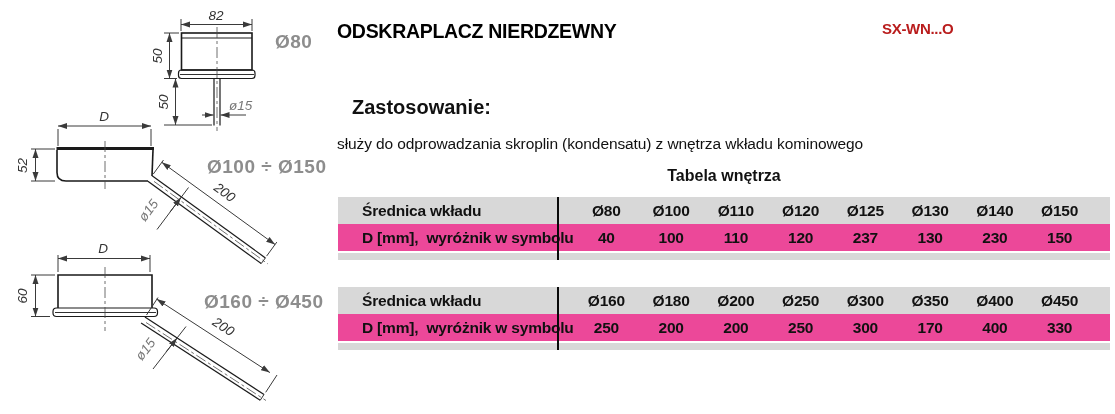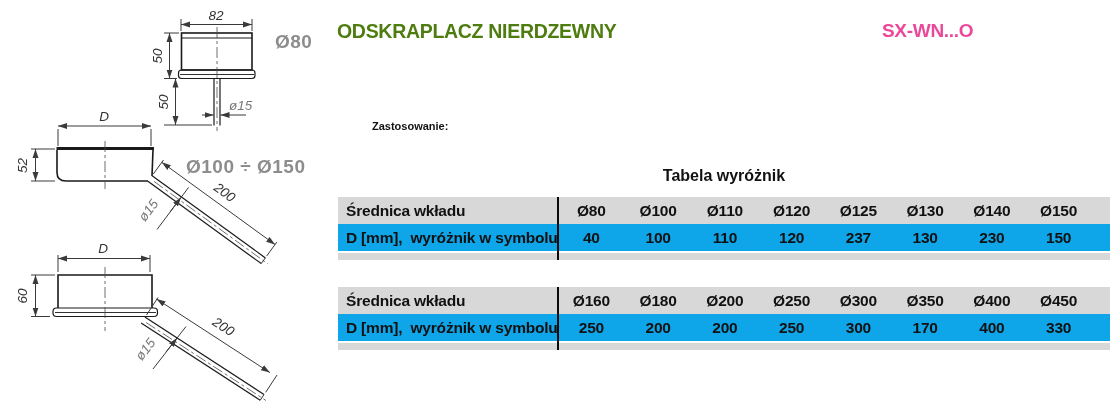--- a/index.html
+++ b/index.html
@@ -1,47 +1,47 @@
 <!DOCTYPE html>
 <html><head>
 <meta charset="utf-8">
 <style>
   html,body{margin:0;padding:0;background:#fff;}
   .page{position:relative;width:1115px;height:414px;background:#ffffff;overflow:hidden;
         font-family:"Liberation Sans",sans-serif;color:#111;}
 
   
   .doc-title{position:absolute;left:337px;top:20px;font-size:19.5px;font-weight:bold;
-             letter-spacing:-0.3px;color:#4d7c0f;white-space:nowrap;}
-  .doc-code{position:absolute;left:882px;top:20px;font-size:19px;font-weight:bold;
-            letter-spacing:-0.3px;color:#ec4899;white-space:nowrap;}
-
-  
-  .app-heading{position:absolute;left:352px;top:120px;font-size:11px;font-weight:bold;margin-left:20px;}
+             letter-spacing:-0.3px;color:#000000;white-space:nowrap;}
+  .doc-code{position:absolute;left:882px;top:20px;font-size:15px;font-weight:bold;
+            letter-spacing:-0.3px;color:#b91c1c;white-space:nowrap;}
+
+  
+  .app-heading{position:absolute;left:352px;top:96px;font-size:20px;font-weight:bold;}
   .app-text{position:absolute;left:337px;top:135px;font-size:15.5px;letter-spacing:-0.1px;}
 
   
   .tables-title{position:absolute;left:338px;top:167px;width:772px;text-align:center;
                 font-size:16px;font-weight:bold;}
   .dim-table{position:absolute;left:338px;width:772px;}
   .t-row{display:flex;height:27px;line-height:27px;padding-right:18px;box-sizing:border-box;}
   .t-head{background:#d8d8d8;}
-  .t-data{background:#0ea5e9;}
+  .t-data{background:#ec4899;}
   .cell{flex:1 1 0;text-align:center;font-size:15.5px;font-weight:bold;letter-spacing:-0.2px;}
   .cell.label{flex:0 0 220px;text-align:left;padding-left:8px;box-sizing:border-box;
-              white-space:pre;}
+              white-space:pre;margin-left:16px;}
   .t-strip{height:7px;margin-top:2px;background:#d8d8d8;}
   .t-vline{position:absolute;left:219px;top:0;width:2px;height:63px;background:#0a0a0a;}
 
   
   .drawing-svg{position:absolute;left:0;top:0;}
   .variant-label{position:absolute;font-size:19px;font-weight:bold;color:#8d8d8d;
                  letter-spacing:0.5px;white-space:nowrap;}
   #label-v1{left:275px;top:31px;}
-  #label-v2{left:186px;top:156px;}
+  #label-v2{left:207px;top:156px;}
   #label-v3{left:204px;top:291px;}
 
   svg .o16{stroke:#1a1a1a;stroke-width:1.6;fill:none;}
   svg .o12{stroke:#1a1a1a;stroke-width:1.2;fill:none;}
   svg .thin{stroke:#1a1a1a;stroke-width:0.9;fill:none;}
   svg .dim{stroke:#3a3a3a;stroke-width:1;fill:none;}
   svg .cl{stroke:#4a4a4a;stroke-width:0.8;fill:none;stroke-dasharray:11 3 3 3;}
   svg text{font-family:"Liberation Sans",sans-serif;font-style:italic;font-size:13.5px;fill:#333;}
   svg text.gray{fill:#777;}
 </style>
@@ -149,27 +149,29 @@
       <text x="221" y="330.5" text-anchor="middle" transform="rotate(33 221 330.5)" font-size="14.5">200</text>
 
       <line class="dim" x1="153" y1="369" x2="186" y2="326.5"></line>
       <line class="dim" x1="166" y1="352" x2="177" y2="338" marker-end="url(#arr)"></line>
       <text class="gray" x="149" y="352" text-anchor="middle" transform="rotate(-52 149 352)">ø15</text>
     </g>
   </svg>
 
   <div class="variant-label" id="label-v1">Ø80</div>
   <div class="variant-label" id="label-v2">Ø100 ÷ Ø150</div>
+  <div class="variant-label" id="label-v3">Ø160 ÷ Ø450</div>
 
   <div class="doc-title">ODSKRAPLACZ NIERDZEWNY</div>
   <div class="doc-code">SX-WN...O</div>
 
   <div class="app-heading">Zastosowanie:</div>
-
-  <div class="tables-title">Tabela wyróżnik</div>
+  <div class="app-text">służy do odprowadzania skroplin (kondensatu) z wnętrza wkładu kominowego</div>
+
+  <div class="tables-title">Tabela wnętrza</div>
 
   <div class="dim-table" style="top:197px">
     <div class="t-row t-head">
       <div class="cell label">Średnica wkładu</div>
       <div class="cell">Ø80</div>
       <div class="cell">Ø100</div>
       <div class="cell">Ø110</div>
       <div class="cell">Ø120</div>
       <div class="cell">Ø125</div>
       <div class="cell">Ø130</div>

